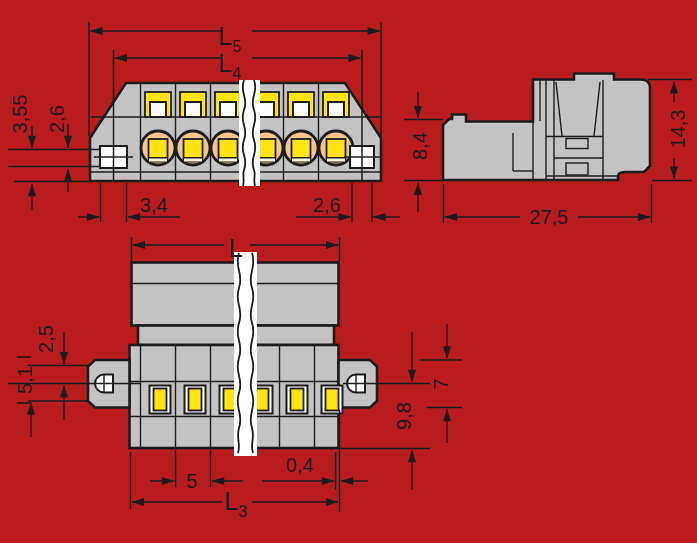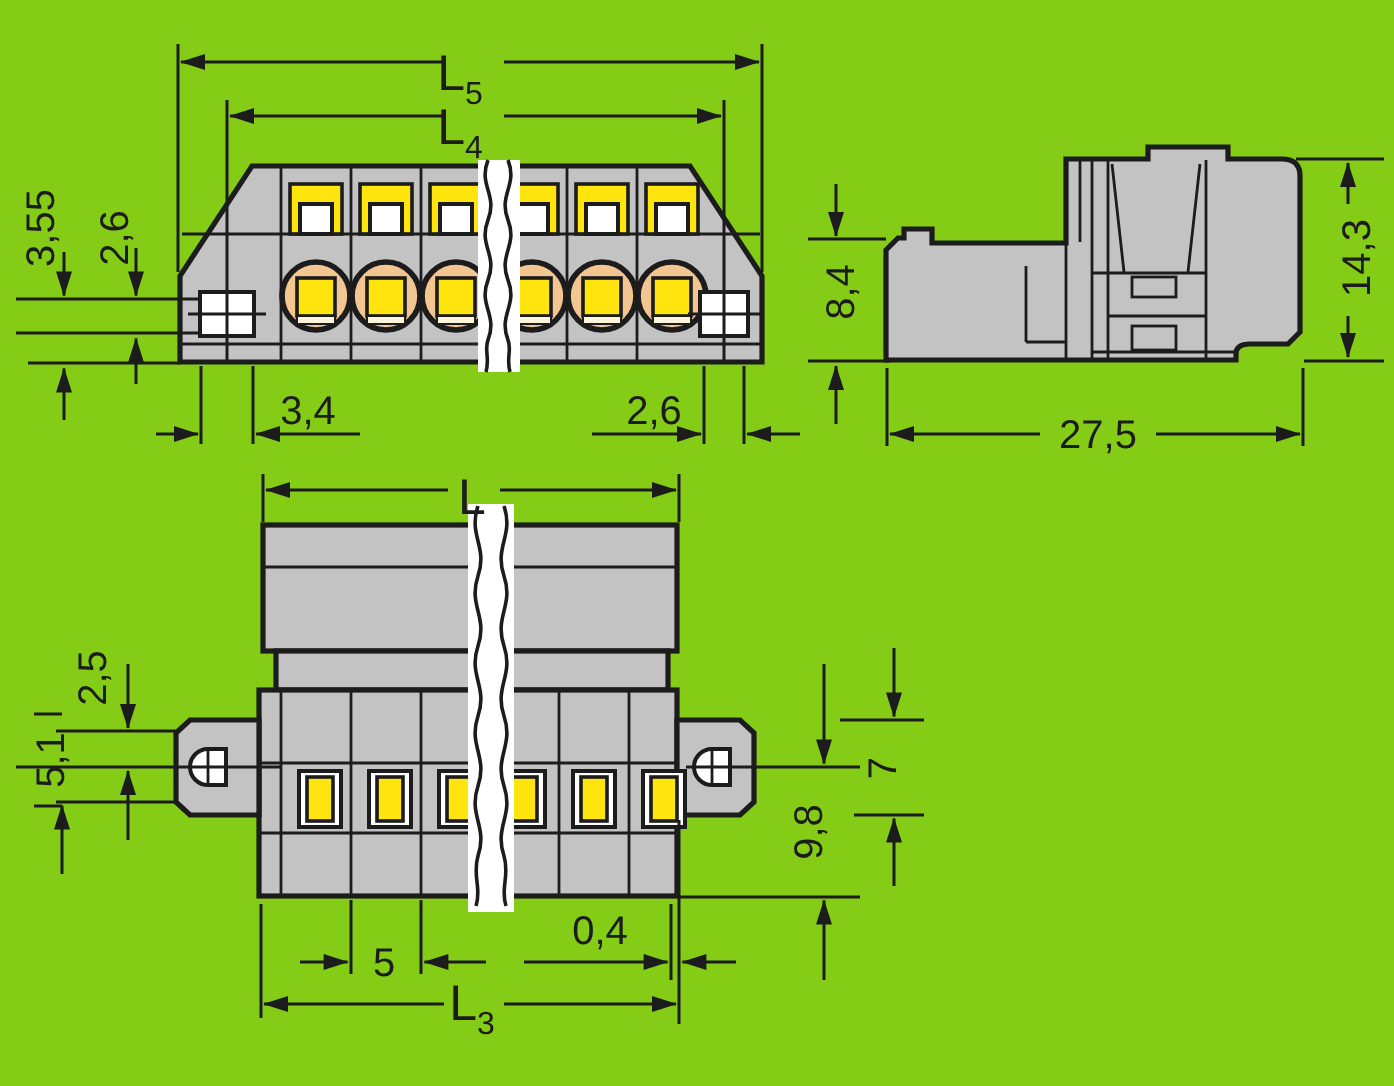--- a/index.html
+++ b/index.html
@@ -1,16 +1,16 @@
 <!DOCTYPE html>
 <html><head>
 <meta charset="utf-8">
 <style>
   html,body{margin:0;padding:0;background:#ffffff;}
-  .page{width:697px;height:543px;background:#84cc16;overflow:hidden;}
+  .page{width:697px;height:543px;background:#b91c1c;overflow:hidden;}
   svg{display:block;}
   .ol{fill:#c3c3c3;stroke:#1c1c1c;stroke-width:2.6;stroke-linejoin:miter;}
   .il{stroke:#1c1c1c;stroke-width:1.4;fill:none;}
   .dim{stroke:#1c1c1c;stroke-width:1.5;fill:none;}
   .wht{fill:#ffffff;stroke:#1c1c1c;stroke-width:2;}
   .yel{fill:#ffe50d;stroke:#1c1c1c;stroke-width:1.8;}
   .pch{fill:#f3c591;stroke:#1c1c1c;stroke-width:2.8;}
   .crm{fill:#fdf4dc;stroke:#1c1c1c;stroke-width:1;}
   .brk{stroke:#1c1c1c;stroke-width:1.8;fill:none;}
   .mask{fill:#ffffff;stroke:none;}

